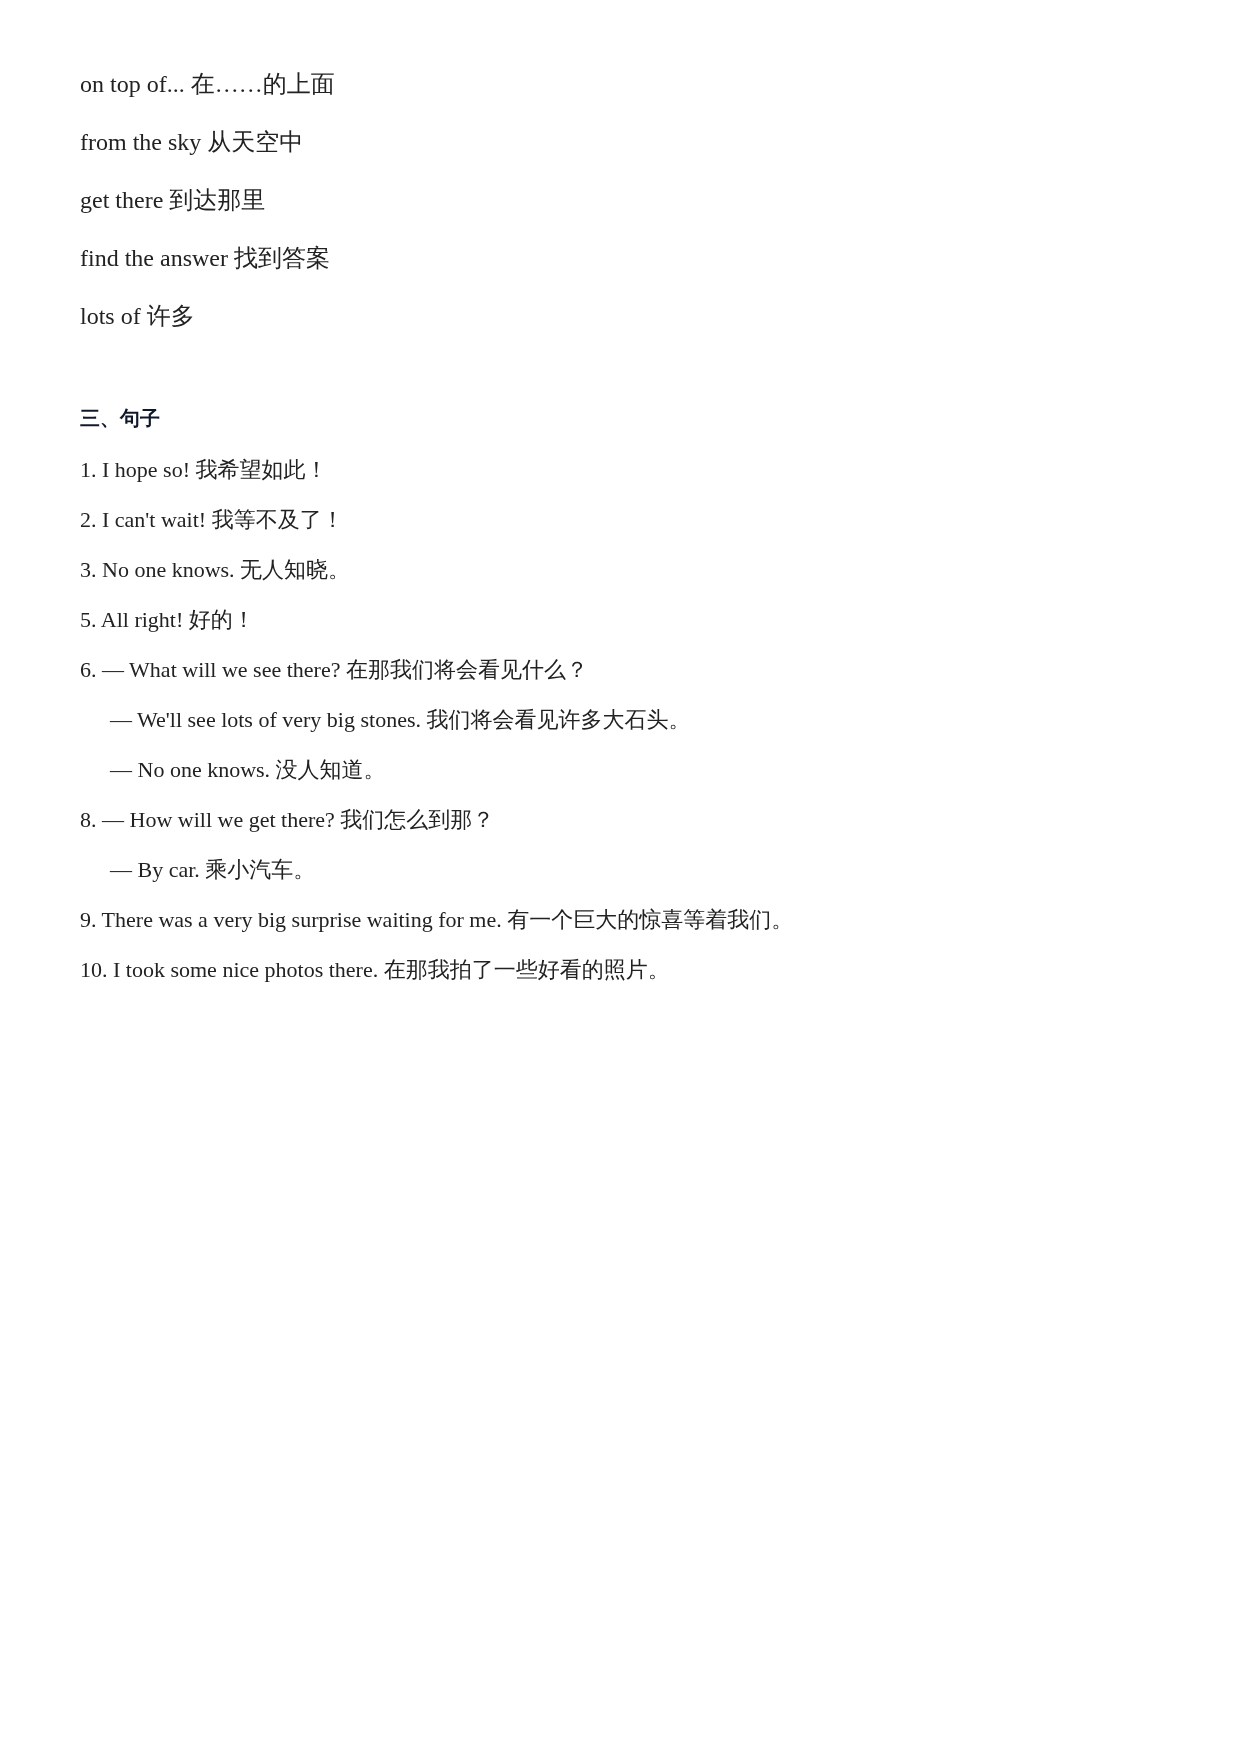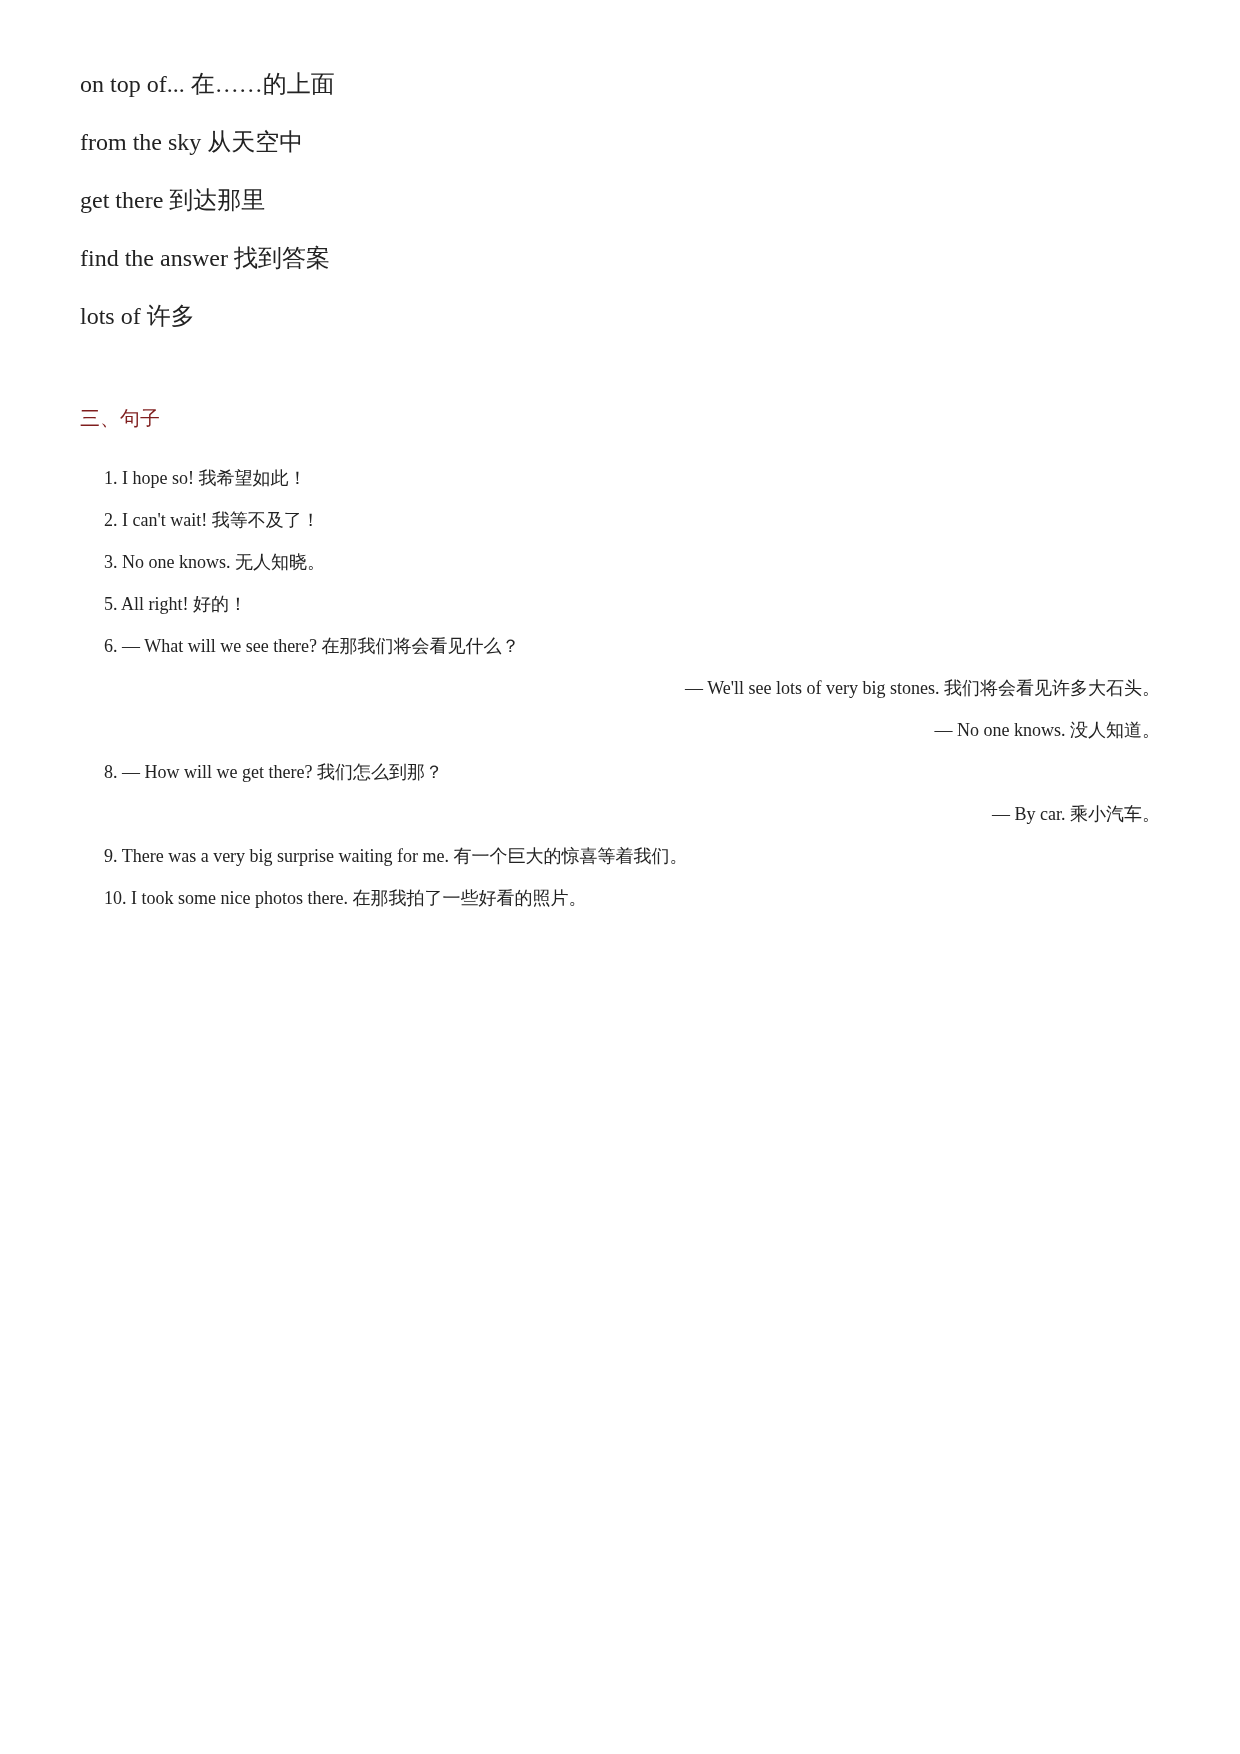--- a/index.html
+++ b/index.html
@@ -24,39 +24,37 @@
     }
 
     .phrase-line {
       margin-bottom: 10px;
       font-size: 24px;
       line-height: 2;
     }
 
     .section-header {
       font-size: 20px;
-      font-weight: normal;
-      color: #7f1d1d;
-      margin-bottom: 24px;
+      font-weight: bold;
+      color: #0f172a;
+      margin-bottom: 12px;
     }
 
     .sentences-section {
       margin-top: 10px;
     }
 
     .sentence-line {
-      font-size: 18px;
+      font-size: 22px;
       line-height: 2;
       margin-bottom: 6px;
-      margin-left: 24px;
     }
 
     .sentence-line.indented {
       padding-left: 30px;
-      text-align: right;
     }
   </style>
 </head>
 <body>
 
 <div class="phrases-section">
 
 <div class="phrase-line">on top of... 在……的上面</div>
     <div class="phrase-line">from the sky 从天空中</div>
     <div class="phrase-line">get there 到达那里</div>

